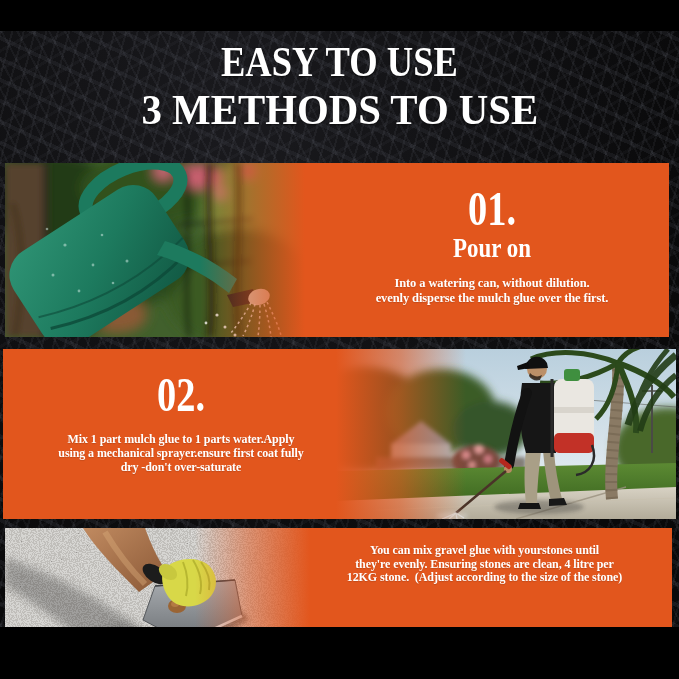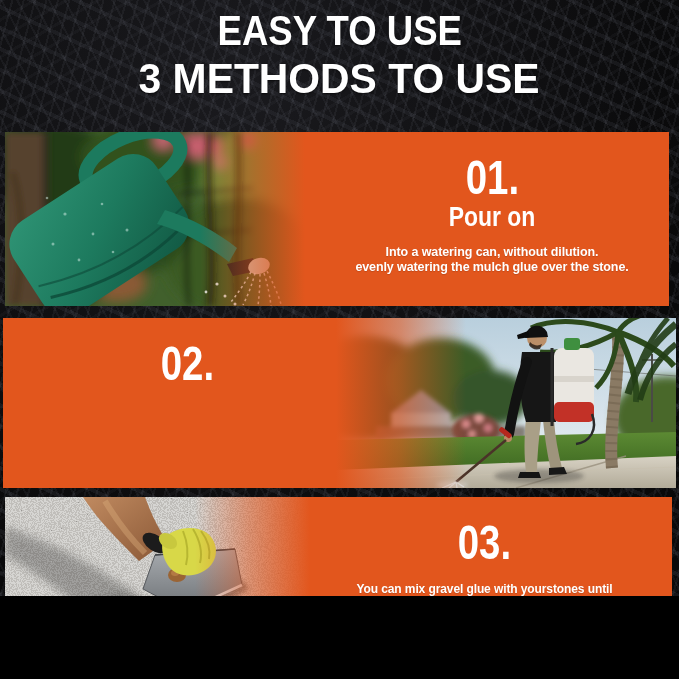--- a/index.html
+++ b/index.html
@@ -1,45 +1,46 @@
 <!DOCTYPE html>
 <html><head>
 <meta charset="utf-8">
 <style>
   html,body{margin:0;padding:0;background:#000;}
   .canvas{
     position:relative;width:679px;height:596px;overflow:hidden;
-    font-family:Liberation Sans, sans-serif;color:#fff;
+    font-family:Liberation Serif, serif;color:#fff;
     background-color:#0b0b0c;
     background-image:
       repeating-linear-gradient(105deg, rgba(165,170,185,.07) 0 2px, rgba(0,0,0,0) 2px 11px),
       repeating-linear-gradient(62deg, rgba(135,140,155,.08) 0 2px, rgba(0,0,0,0) 2px 14px),
       repeating-linear-gradient(150deg, rgba(105,108,120,.07) 0 3px, rgba(0,0,0,0) 3px 16px),
       repeating-linear-gradient(25deg, rgba(60,62,70,.25) 0 4px, rgba(0,0,0,0) 4px 19px),
       radial-gradient(ellipse at 35% 15%, #1a1a1e, #09090a 75%);
+    margin-top: 31px;
   }
   .title-line{position:absolute;left:0;width:100%;text-align:center;font-weight:bold;line-height:1;color:#fff;
     text-shadow:0 1px 2px rgba(0,0,0,.6);}
   .tl1{top:9px;font-size:43px;}
   .tl2{top:57px;font-size:43px;}
   .squeeze{display:inline-block;transform:scaleX(.85);transform-origin:50% 50%;white-space:nowrap;}
   .squeeze.s95{transform:scaleX(.95);}
   .squeeze.s80{transform:scaleX(.80);}
   .panel{position:absolute;background:#e2561d;overflow:hidden;}
   .panel1{top:132px;left:5px;width:664px;height:174px;}
   .panel2{top:318px;left:3px;width:673px;height:170px;}
   .panel3{top:497px;left:5px;width:667px;height:173px;}
   .photo{position:absolute;top:0;height:100%;}
   .photo svg{display:block;width:100%;height:100%;}
   .photo1{left:0;width:300px;}
   .photo2{right:0;width:340px;}
   .photo3{left:0;width:305px;}
   .mtext{position:absolute;top:0;text-align:center;}
   .mtext1{left:310px;right:0;}
-  .mtext2{left:0;width:356px;padding-left:6px;}
+  .mtext2{left:0;width:356px;}
   .mtext3{left:300px;right:8px;}
   .num{font-size:48px;font-weight:bold;line-height:1;margin-top:22px;}
   .mname{font-size:27px;font-weight:bold;line-height:1;margin-top:2px;}
   .desc{font-weight:bold;white-space:pre-wrap;letter-spacing:-.1px;
     text-shadow:0 1px 1px rgba(0,0,0,.15);}
   .desc1{font-size:12.5px;line-height:1.22;margin-top:14px;}
   .desc2{font-size:12px;line-height:1.16;margin-top:14px;}
   .desc3{font-size:12px;line-height:1.14;margin-top:16px;}
 </style>
 </head>
@@ -139,21 +140,21 @@
       </svg>
     </div>
     <div class="mtext mtext1">
       <div class="num">
         <span class="squeeze s80">01.</span>
       </div>
       <div class="mname">
         <span class="squeeze">Pour on</span>
       </div>
       <div class="desc desc1">Into a watering can, without dilution.
-evenly watering the mulch glue over the stone.</div>
+evenly disperse the mulch glue over the first.</div>
     </div>
   </section>
 
   <section class="panel panel2">
     <div class="photo photo2">
       <svg viewBox="0 0 340 170" preserveAspectRatio="none">
         <defs>
           <filter id="p2b4" x="-30%" y="-30%" width="160%" height="160%">
               <feGaussianBlur stdDeviation="4"></feGaussianBlur>
             </filter>
@@ -254,20 +255,23 @@
           </g>
           <ellipse cx="116" cy="167" rx="16" ry="4" fill="#e8ecee" opacity="0.4" filter="url(#p2b2)"></ellipse>
         </g>
         <rect width="130" height="170" fill="url(#p2fade)"></rect>
       </svg>
     </div>
     <div class="mtext mtext2">
       <div class="num">
         <span class="squeeze s80">02.</span>
       </div>
+      <div class="desc desc2">Mix 1 part mulch glue to 1 parts water.Apply
+using a mechanical sprayer.ensure first coat fully
+dry -don't over-saturate</div>
     </div>
   </section>
 
   <section class="panel panel3">
     <div class="photo photo3">
       <svg viewBox="0 0 305 173" preserveAspectRatio="none">
         <defs>
           <filter id="p3b4" x="-30%" y="-30%" width="160%" height="160%">
               <feGaussianBlur stdDeviation="4"></feGaussianBlur>
             </filter>
@@ -326,22 +330,19 @@
             <path d="M196,34 C202,42 206,52 204,62"></path>
             <path d="M188,32 C194,42 198,54 195,66"></path>
             <path d="M178,34 C182,44 184,56 181,68"></path>
           </g>
           <ellipse cx="163" cy="44" rx="10" ry="7" fill="#c8c83e" transform="rotate(35 163 44)"></ellipse>
         </g>
         <rect x="190" width="115" height="173" fill="url(#p3fade)"></rect>
       </svg>
     </div>
     <div class="mtext mtext3">
-      <div class="num">
-        <span class="squeeze s80">03.</span>
-      </div>
       <div class="desc desc3">You can mix gravel glue with yourstones until
 they're evenly. Ensuring stones are clean, 4 litre per
 12KG stone.  (Adjust according to the size of the stone)</div>
     </div>
   </section>
 
 </div>
 
 </body></html>

